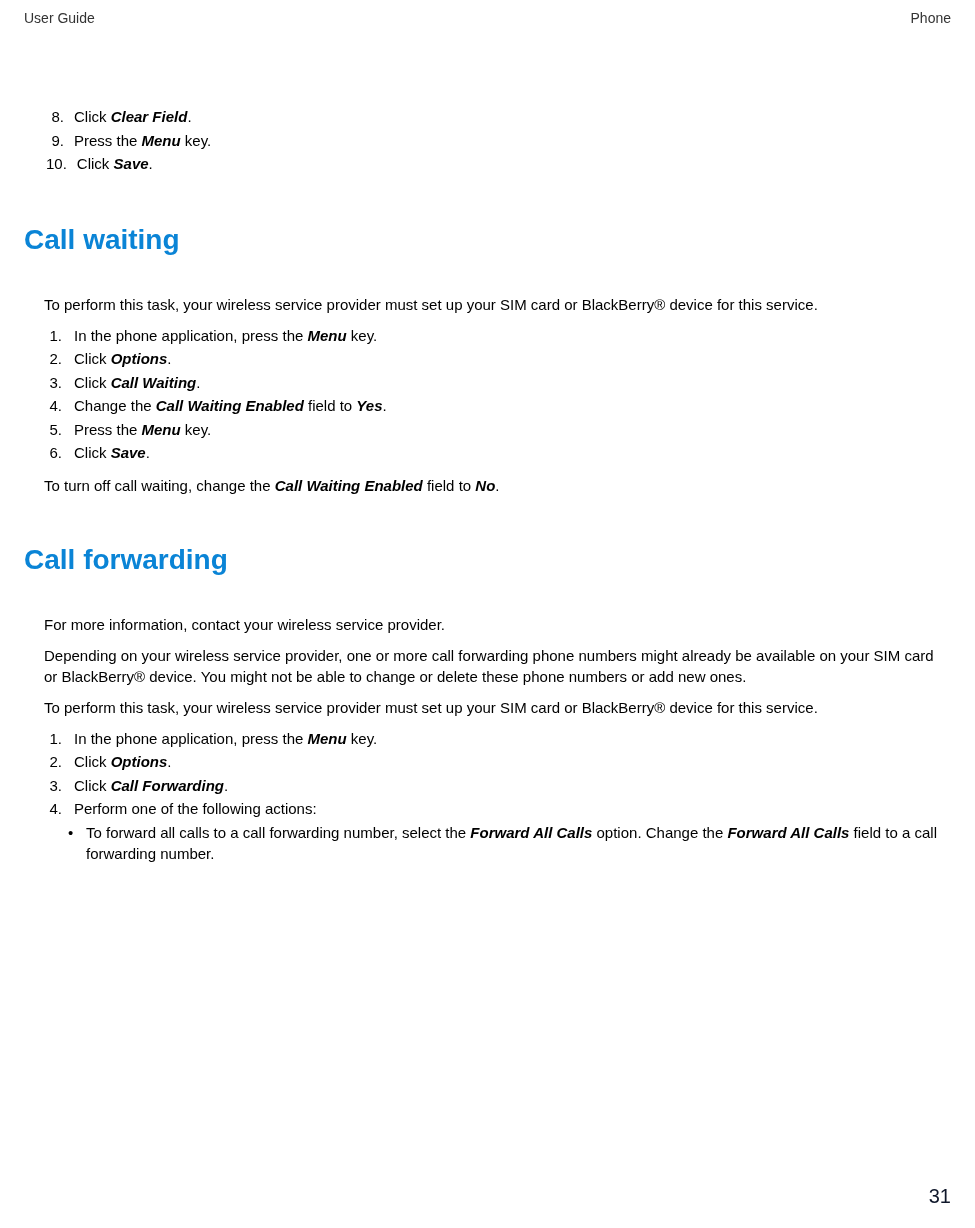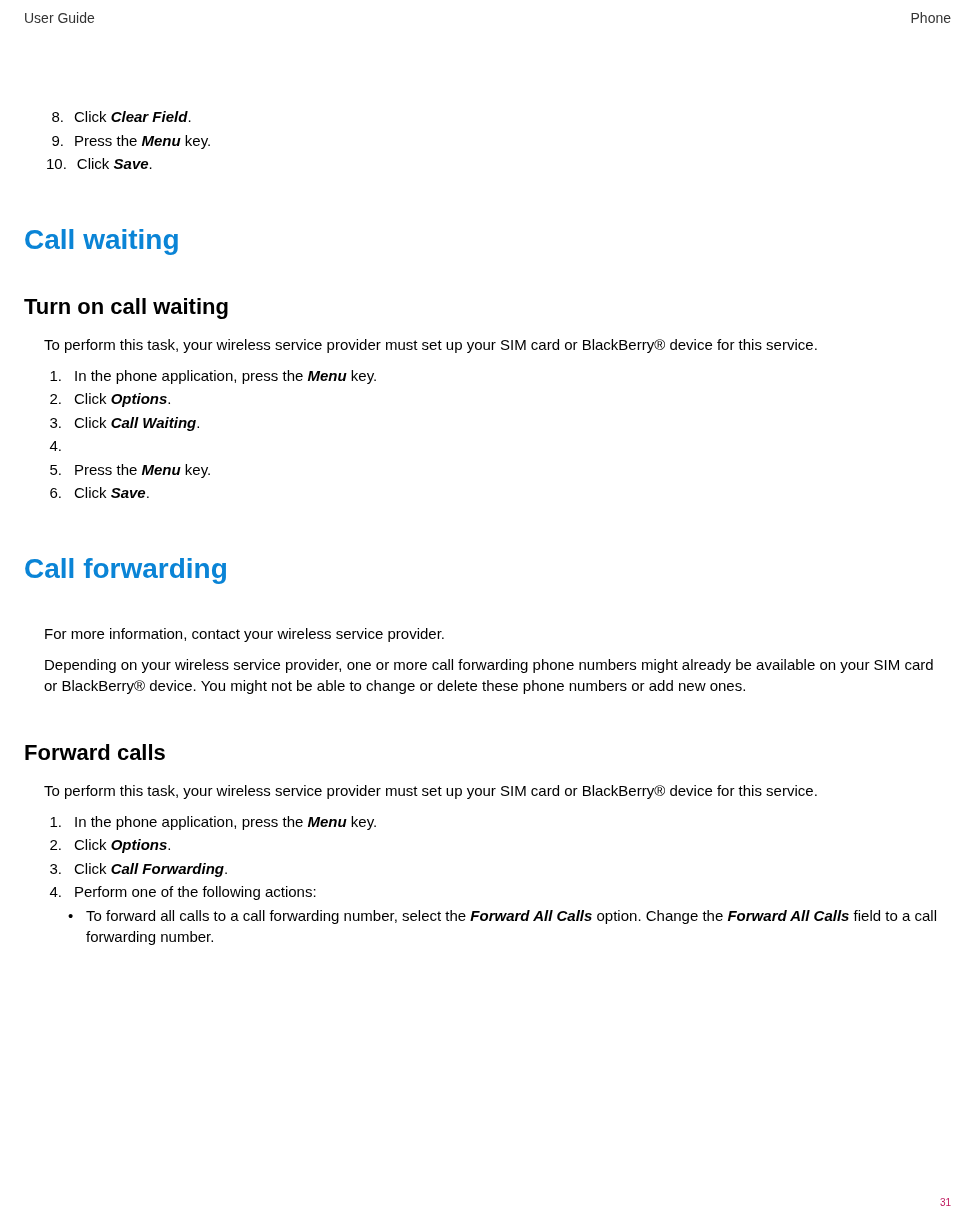--- a/index.html
+++ b/index.html
@@ -83,22 +83,22 @@
       line-height: 1.45;
     }
     ul.bullet li .dot {
       min-width: 18px;
     }
 
     .page-number {
       position: absolute;
       bottom: 20px;
       right: 24px;
-      font-size: 10px;
-      color: #be185d;
+      font-size: 20px;
+      color: #0f172a;
     }
   </style>
 </head>
 <body>
 
 <div class="header">
   <span>User Guide</span>
   <span>Phone</span>
 </div>
 
@@ -120,21 +120,20 @@
     <li>
       <span class="num-wide">10.</span>
       <span>
         <span>Click </span><span class="bold">Save</span><span>.</span>
       </span>
     </li>
   </ol>
 
   <h1 class="h1">Call waiting</h1>
 
-  <h2 class="h2">Turn on call waiting</h2>
   <p class="body">To perform this task, your wireless service provider must set up your SIM card or BlackBerry® device for this service.</p>
 
   <ol class="step-list">
     <li>
       <span class="num">1.</span>
       <span>
         <span>In the phone application, press the </span><span class="bold">Menu</span><span> key.</span>
       </span>
     </li>
     <li>
@@ -144,42 +143,47 @@
       </span>
     </li>
     <li>
       <span class="num">3.</span>
       <span>
         <span>Click </span><span class="bold">Call Waiting</span><span>.</span>
       </span>
     </li>
     <li>
       <span class="num">4.</span>
+      <span>
+        <span>Change the </span><span class="bold">Call Waiting Enabled</span><span> field to </span><span class="bold">Yes</span><span>.</span>
+      </span>
     </li>
     <li>
       <span class="num">5.</span>
       <span>
         <span>Press the </span><span class="bold">Menu</span><span> key.</span>
       </span>
     </li>
     <li>
       <span class="num">6.</span>
       <span>
         <span>Click </span><span class="bold">Save</span><span>.</span>
       </span>
     </li>
   </ol>
 
+  <p class="body step-after">
+    <span>To turn off call waiting, change the </span><span class="bold">Call Waiting Enabled</span><span> field to </span><span class="bold">No</span><span>.</span>
+  </p>
 
   <h1 class="h1">Call forwarding</h1>
 
   <p class="body">For more information, contact your wireless service provider.</p>
   <p class="body">Depending on your wireless service provider, one or more call forwarding phone numbers might already be available on your SIM card or BlackBerry® device. You might not be able to change or delete these phone numbers or add new ones.</p>
 
-  <h2 class="h2 spaced-top">Forward calls</h2>
   <p class="body">To perform this task, your wireless service provider must set up your SIM card or BlackBerry® device for this service.</p>
 
   <ol class="step-list">
     <li>
       <span class="num">1.</span>
       <span>
         <span>In the phone application, press the </span><span class="bold">Menu</span><span> key.</span>
       </span>
     </li>
     <li>

